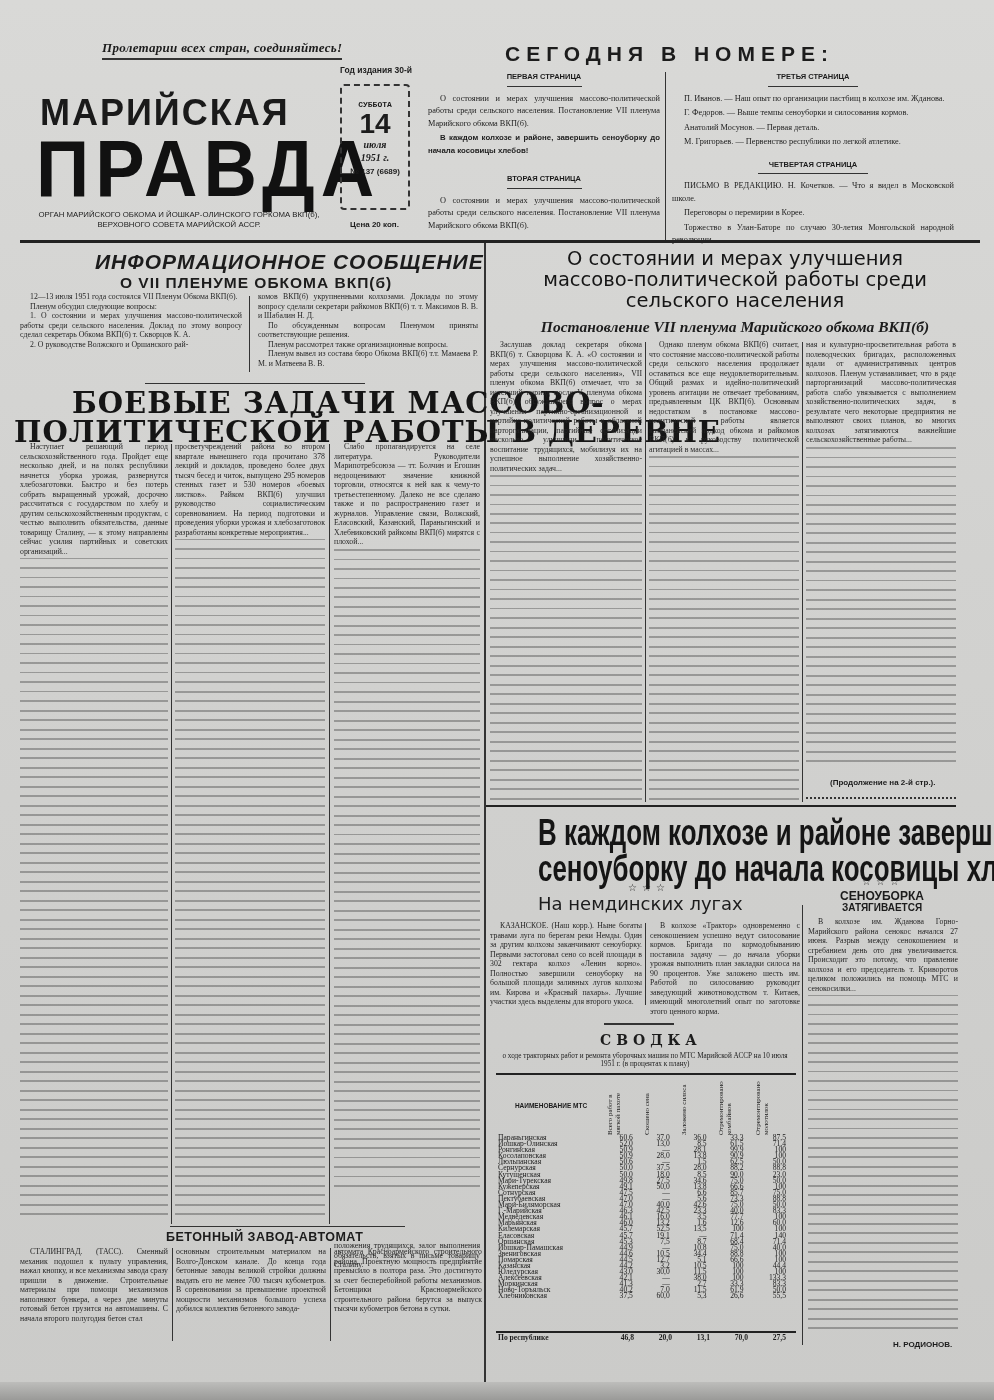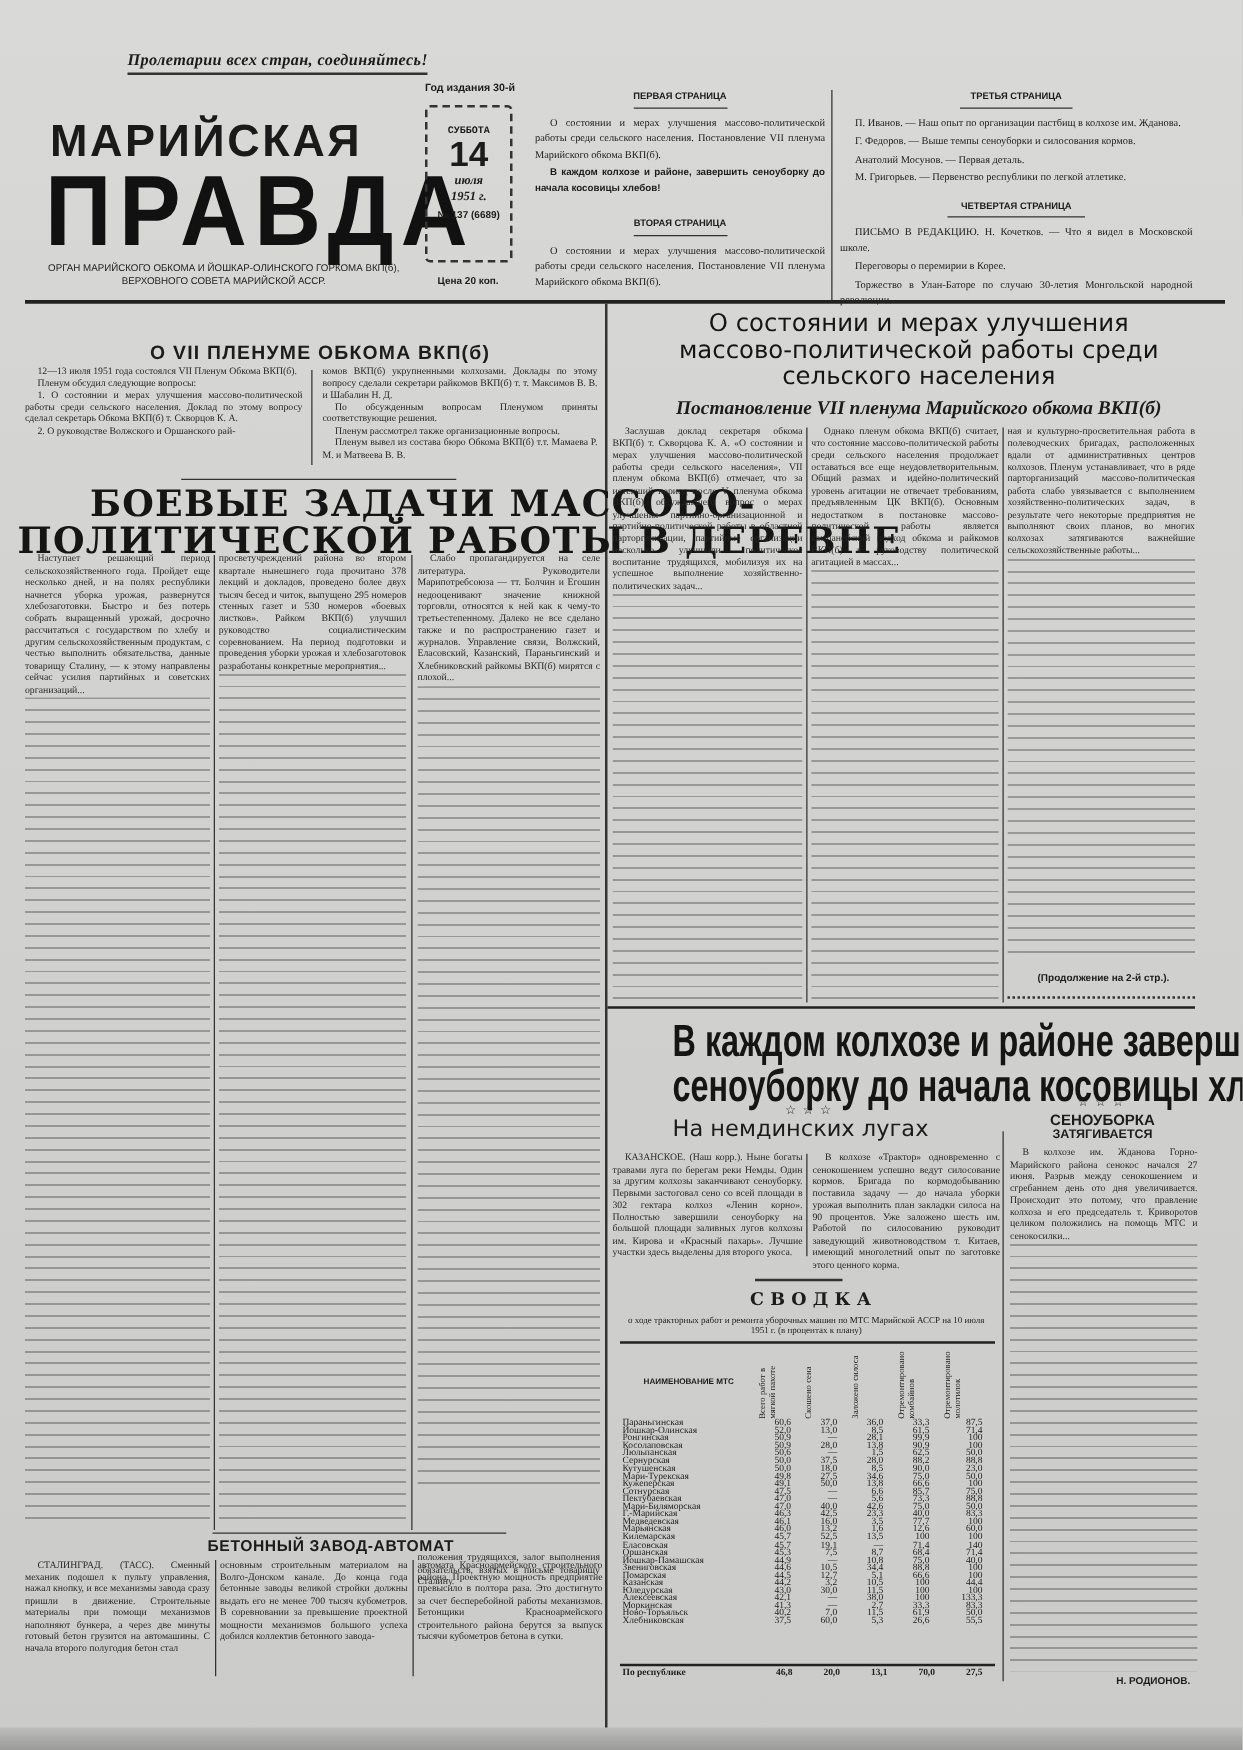--- a/index.html
+++ b/index.html
@@ -101,20 +101,21 @@
   <div class="abs organ">ОРГАН МАРИЙСКОГО ОБКОМА И ЙОШКАР-ОЛИНСКОГО ГОРКОМА ВКП(б), ВЕРХОВНОГО СОВЕТА МАРИЙСКОЙ АССР.</div>
   <div class="abs datebox">
     <div class="dow">СУББОТА</div>
     <div class="day">14</div>
     <div class="mon">июля</div>
     <div class="yr">1951 г.</div>
     <div class="num">№ 137 (6689)</div>
   </div>
   <div class="abs price">Цена 20 коп.</div>
 
+  <div class="abs today-h">СЕГОДНЯ В НОМЕРЕ:</div>
   <div class="abs toc-col" style="left:428px; top:71px; width:232px;">
     <div class="toc-sec">ПЕРВАЯ СТРАНИЦА</div>
     <p>О состоянии и мерах улучшения массово-политической работы среди сельского населения. Постановление VII пленума Марийского обкома ВКП(б).</p>
     <p class="bold">В каждом колхозе и районе, завершить сеноуборку до начала косовицы хлебов!</p>
     <div style="height:14px"></div>
     <div class="toc-sec">ВТОРАЯ СТРАНИЦА</div>
     <p>О состоянии и мерах улучшения массово-политической работы среди сельского населения. Постановление VII пленума Марийского обкома ВКП(б).</p>
   </div>
   <div class="abs toc-divider"></div>
   <div class="abs toc-col" style="left:672px; top:71px; width:282px;">
@@ -126,20 +127,21 @@
     <div style="height:8px"></div>
     <div class="toc-sec" style="width:110px">ЧЕТВЕРТАЯ СТРАНИЦА</div>
     <p>ПИСЬМО В РЕДАКЦИЮ. Н. Кочетков. — Что я видел в Московской школе.</p>
     <p>Переговоры о перемирии в Корее.</p>
     <p>Торжество в Улан-Баторе по случаю 30-летия Монгольской народной революции.</p>
   </div>
 
   <div class="abs hrule" style="left:20px; top:240px; width:960px;"></div>
   <div class="abs vrule" style="left:484px; top:243px; height:1152px;"></div>
 
+  <div class="abs info-h1">ИНФОРМАЦИОННОЕ СООБЩЕНИЕ</div>
   <div class="abs info-h2">О VII ПЛЕНУМЕ ОБКОМА ВКП(б)</div>
   <div class="abs col-text" style="left:20px; top:292px; width:222px;">
     <p>12—13 июля 1951 года состоялся VII Пленум Обкома ВКП(б).</p>
     <p>Пленум обсудил следующие вопросы:</p>
     <p>1. О состоянии и мерах улучшения массово-политической работы среди сельского населения. Доклад по этому вопросу сделал секретарь Обкома ВКП(б) т. Скворцов К. А.</p>
     <p>2. О руководстве Волжского и Оршанского рай-</p>
   </div>
   <div class="abs vrule" style="left:249px; top:296px; width:1px; height:76px;"></div>
   <div class="abs col-text" style="left:258px; top:292px; width:220px;">
     <p style="text-indent:0">комов ВКП(б) укрупненными колхозами. Доклады по этому вопросу сделали секретари райкомов ВКП(б) т. т. Максимов В. В. и Шабалин Н. Д.</p>

